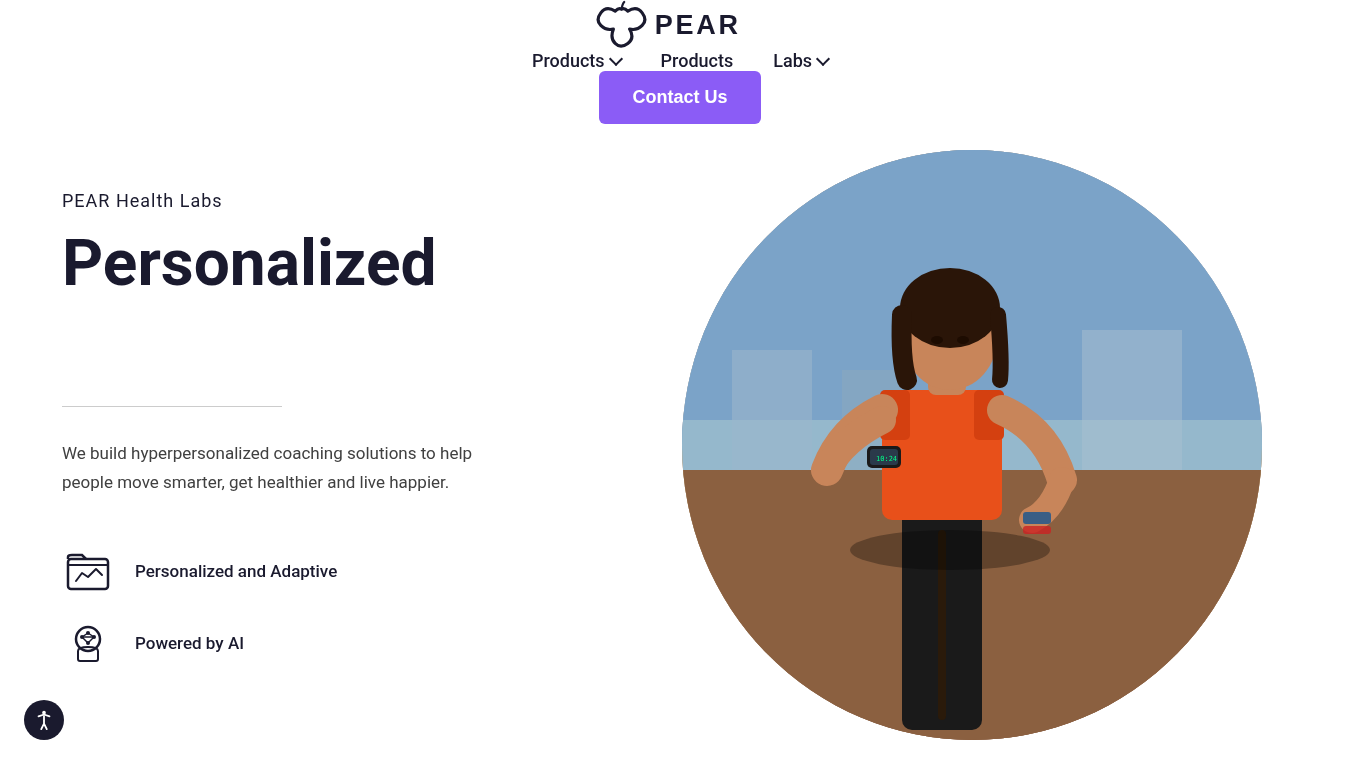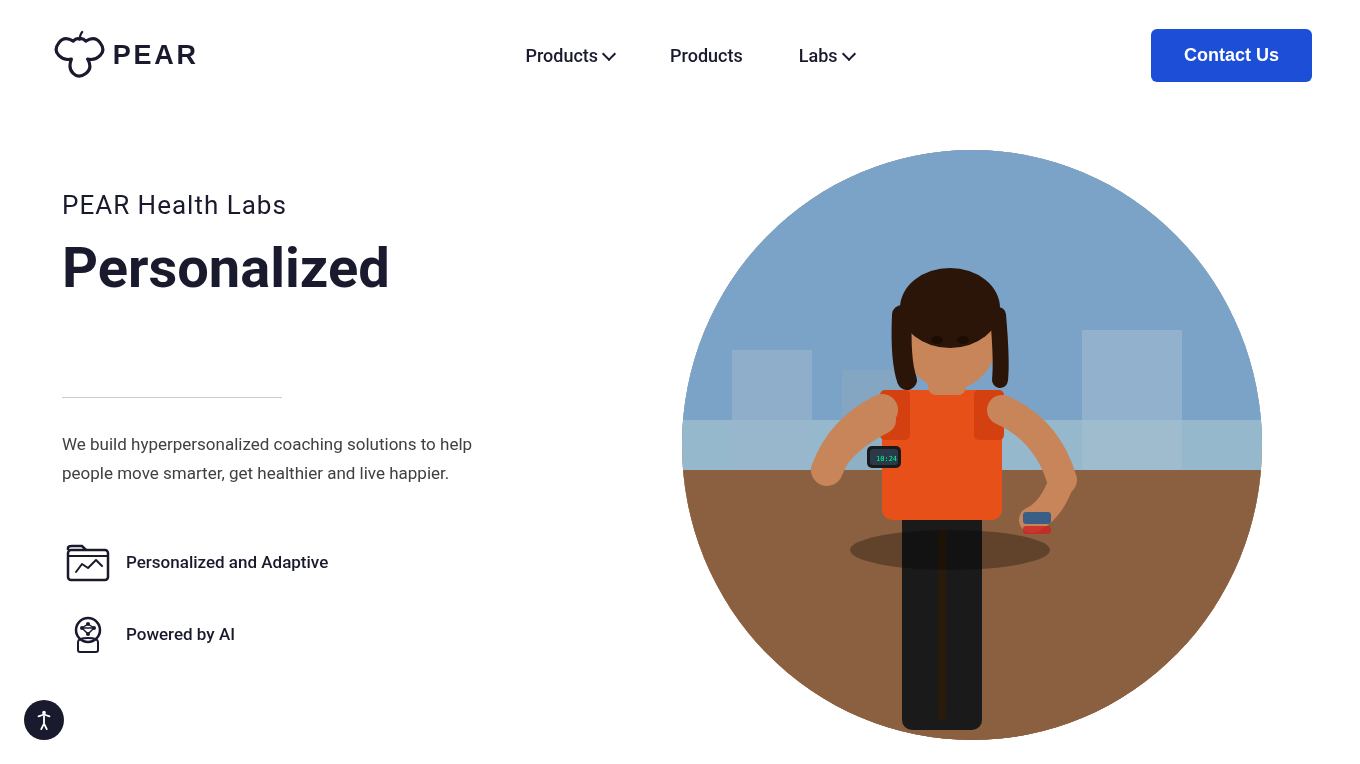--- a/index.html
+++ b/index.html
@@ -18,36 +18,37 @@
     }
 
     
     .navbar {
       display: flex;
       align-items: center;
       justify-content: space-between;
       padding: 0 48px;
       height: 110px;
       background: #ffffff;
+      flex-direction: column;
     }
 
     .logo-area {
       display: flex;
       align-items: center;
     }
 
     .logo-svg {
       width: 180px;
       height: 50px;
     }
 
     .nav-links {
       display: flex;
       align-items: center;
-      gap: 56px;
+      gap: 40px;
       list-style: none;
     }
 
     .nav-links li {
       display: flex;
       align-items: center;
       gap: 6px;
       font-size: 18px;
       font-weight: 500;
       color: #1a1a2e;
@@ -58,21 +59,21 @@
       width: 10px;
       height: 10px;
       border-right: 2px solid #1a1a2e;
       border-bottom: 2px solid #1a1a2e;
       transform: rotate(45deg);
       margin-top: -3px;
       display: inline-block;
     }
 
     .contact-btn {
-      background: #1d4ed8;
+      background: #8b5cf6;
       color: #ffffff;
       border: none;
       border-radius: 6px;
       padding: 16px 33px;
       font-size: 18px;
       font-weight: 600;
       cursor: pointer;
       white-space: nowrap;
     }
 
@@ -85,29 +86,29 @@
       position: relative;
     }
 
     .hero-left {
       flex: 0 0 55%;
       max-width: 620px;
       padding-top: 40px;
     }
 
     .hero-subtitle {
-      font-size: 26px;
+      font-size: 18px;
       font-weight: 400;
       color: #1a1a2e;
       margin-bottom: 18px;
       letter-spacing: 1px;
     }
 
     .hero-title {
-      font-size: 56px;
+      font-size: 64px;
       font-weight: 700;
       color: #1a1a2e;
       line-height: 1.1;
       margin-bottom: 36px;
     }
 
     .hero-divider {
       width: 220px;
       border: none;
       border-top: 1.5px solid #cccccc;
@@ -124,21 +125,21 @@
 
     .feature-list {
       display: flex;
       flex-direction: column;
       gap: 20px;
     }
 
     .feature-item {
       display: flex;
       align-items: center;
-      gap: 12px;
+      gap: 21px;
     }
 
     .feature-icon {
       width: 52px;
       height: 52px;
       flex-shrink: 0;
       display: flex;
       align-items: center;
       justify-content: center;
     }

